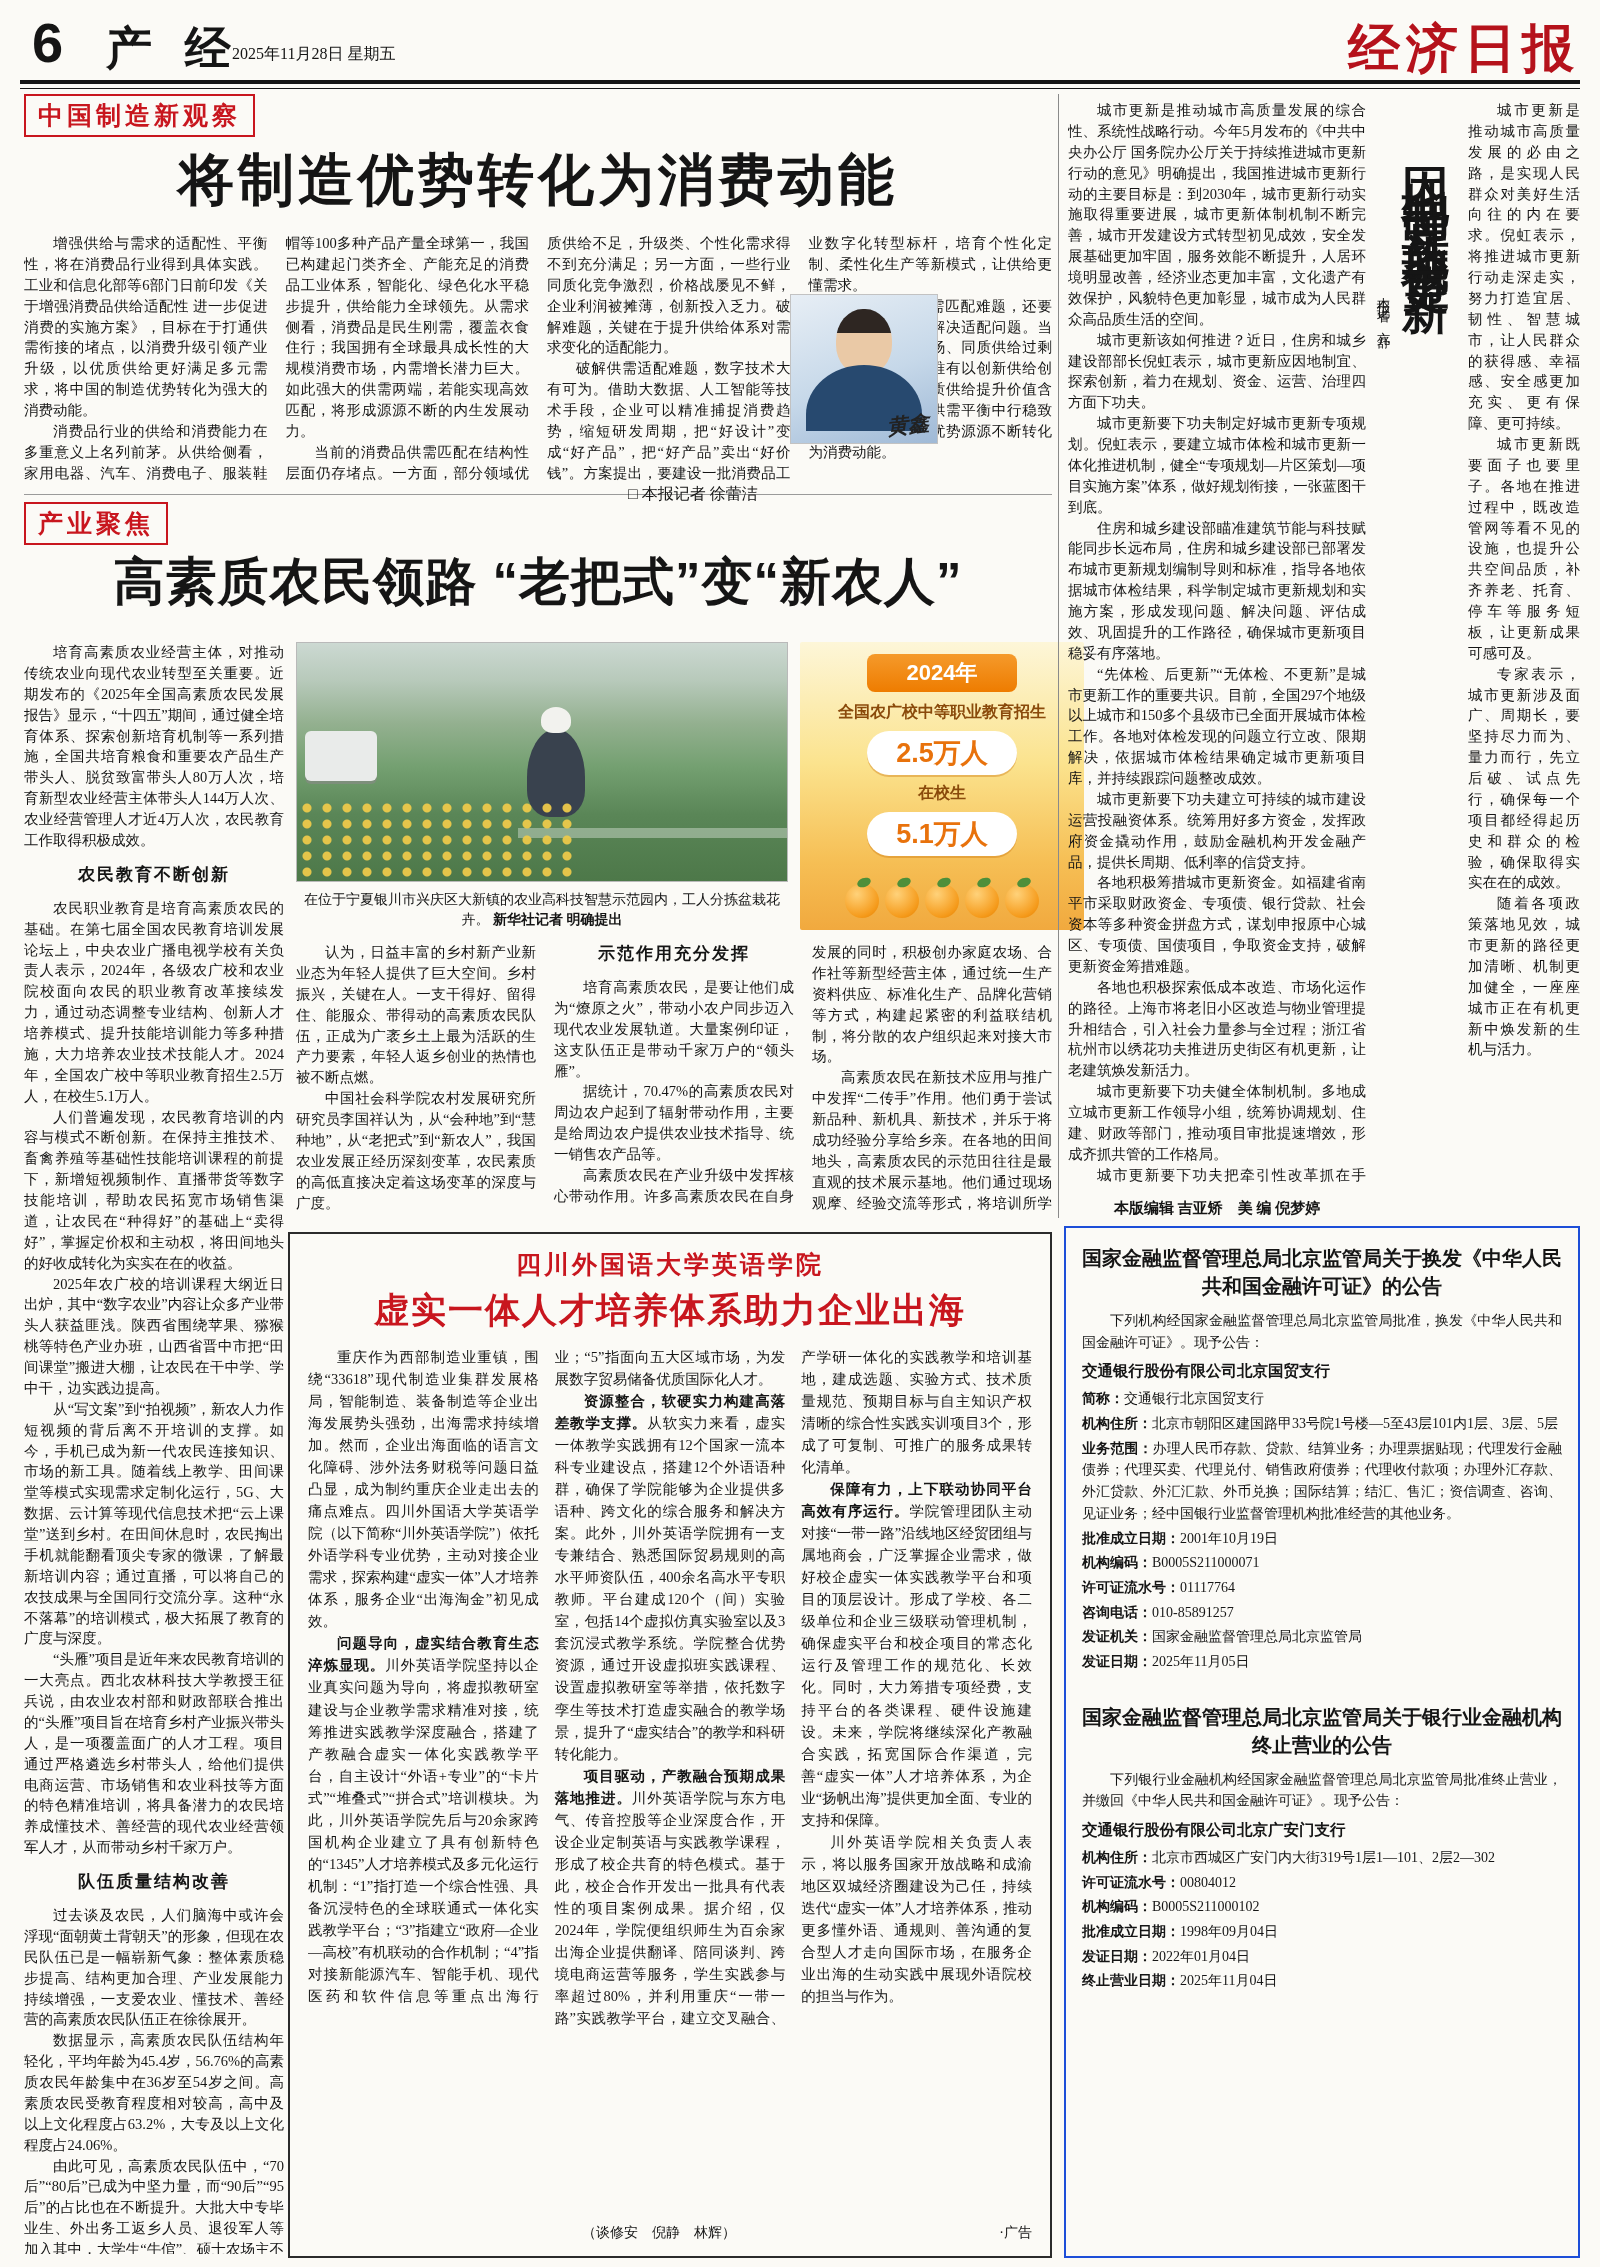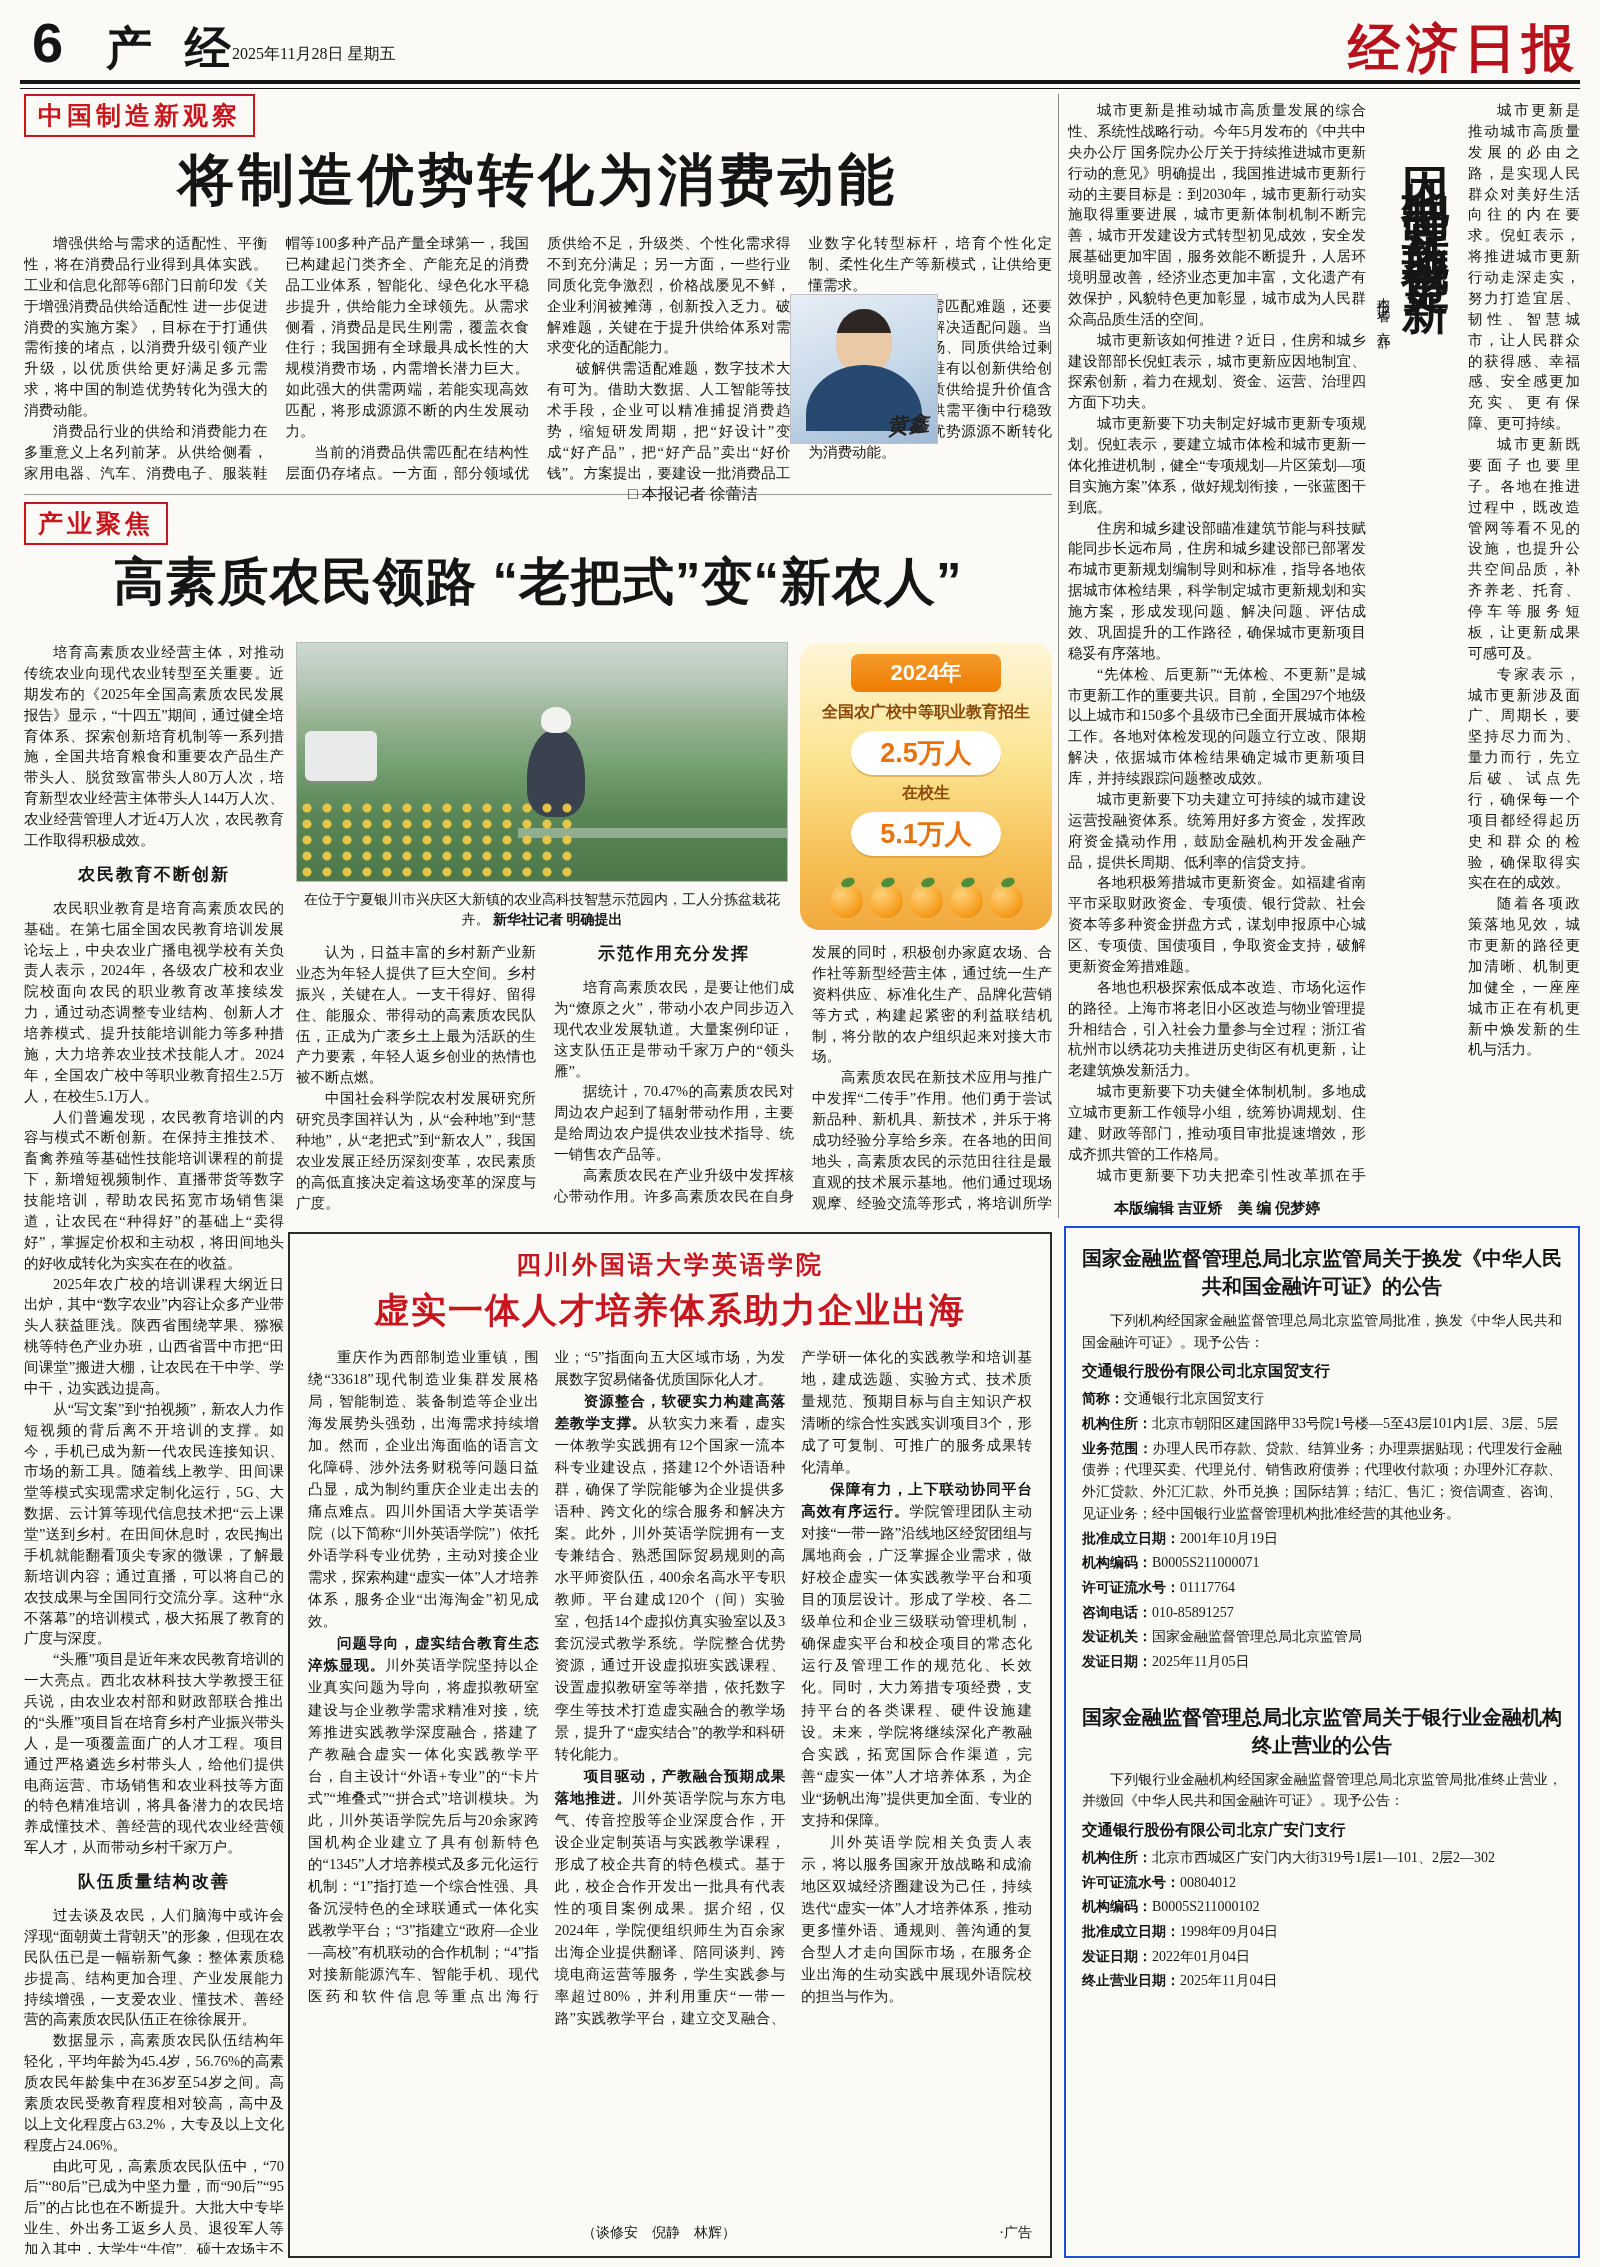--- a/index.html
+++ b/index.html
@@ -39,21 +39,21 @@
            background:linear-gradient(180deg,#ccd9d2 0%,#b7c9ba 16%,#93b08f 34%,#74a071 52%,#5a8657 72%,#4d7849 100%); }
   .ph-truck { position:absolute; left:8px; top:88px; width:72px; height:50px; background:#e9ebea; border-radius:6px; box-shadow:0 3px 0 #7d8f7b; }
   .ph-person { position:absolute; left:47%; top:36%; width:58px; height:88px; background:#39424e; border-radius:50% 50% 38% 38% / 55% 55% 30% 30%; }
   .ph-person:before { content:""; position:absolute; left:14px; top:-22px; width:30px; height:26px; background:#f2f2ee; border-radius:50% 50% 40% 40%; }
   .ph-flowers { position:absolute; left:0; bottom:0; width:58%; height:34%; opacity:.95;
                 background-image:radial-gradient(circle,#ecc94a 4px,rgba(0,0,0,0) 5px); background-size:20px 16px; }
   .ph-bench { position:absolute; right:0; bottom:18%; width:55%; height:10px; background:rgba(255,255,255,.35); }
   .caption { position:absolute; left:296px; top:890px; width:492px; font-size:14px; line-height:1.45; text-align:center; }
   .caption .credit { font-weight:bold; }
 
-  .infographic { position:absolute; left:800px; top:642px; width:252px; height:288px; border-radius:20px; overflow:hidden; padding-top:8px;
+  .infographic { position:absolute; left:800px; top:642px; width:284px; height:288px; border-radius:2px; overflow:hidden; padding-top:8px;
                  background:linear-gradient(180deg,#fdf6d8 0%,#fbe38e 42%,#f6bf55 76%,#f1a93e 100%); }
   .info-year { width:150px; margin:4px auto 10px; padding:4px 0; text-align:center; color:#fff; font-weight:900; font-size:22px; border-radius:8px;
                background:linear-gradient(#f59a2b,#ee7c00); font-family:"Liberation Sans",sans-serif; }
   .info-line { text-align:center; color:#8a4a0b; font-weight:bold; font-size:16px; font-family:"Liberation Sans",sans-serif; padding:0 6px; }
   .info-pill { width:150px; margin:8px auto; padding:4px 0; text-align:center; background:#fff; color:#e8720c; font-weight:900; font-size:27px;
                border-radius:999px; box-shadow:0 2px 0 rgba(205,120,20,.4); font-family:"Liberation Sans",sans-serif; }
   .oranges { position:absolute; left:0; right:0; bottom:6px; text-align:center; }
   .orange { display:inline-block; width:34px; height:34px; margin:2px 3px; border-radius:50%;
             background:radial-gradient(circle at 35% 30%,#ffd27a,#f59a1a 70%,#de7a00); position:relative; }
   .orange:after { content:""; position:absolute; top:-6px; left:12px; width:14px; height:9px; background:#4e8f3a; border-radius:60% 60% 60% 60%; transform:rotate(-20deg); }

